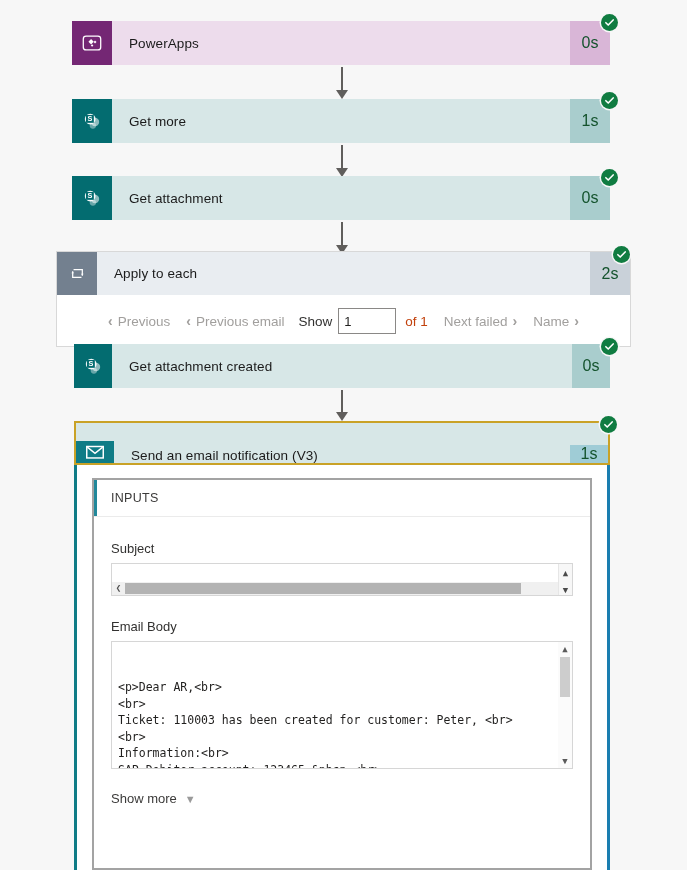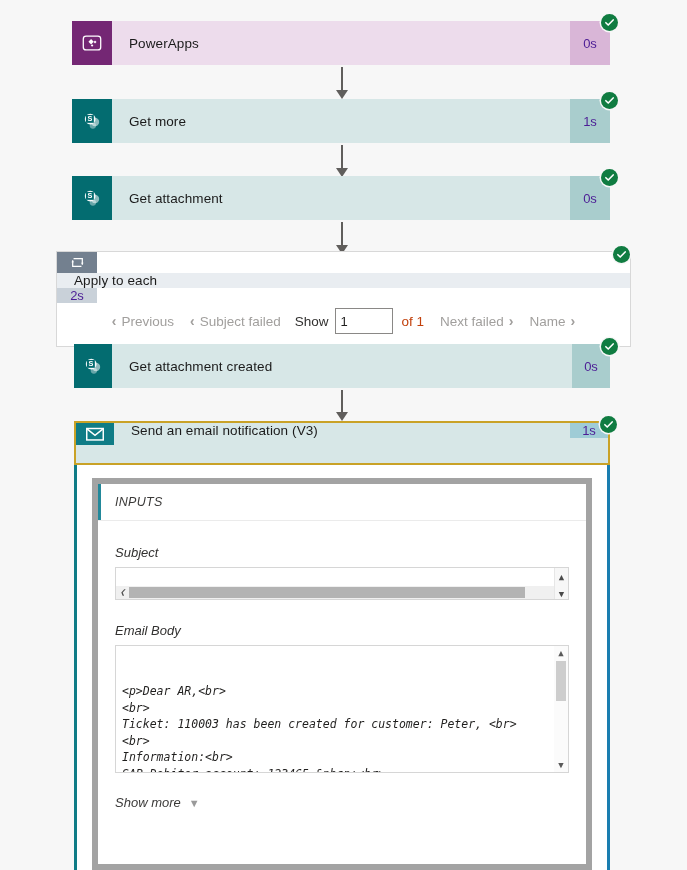--- a/index.html
+++ b/index.html
@@ -27,21 +27,21 @@
     flex: 1 1 auto;
     display: flex; align-items: center;
     padding-left: 17px;
     font-size: 13.5px;
     color: #1b1b1b;
     letter-spacing: .1px;
   }
   .card-dur {
     width: 40px; min-width: 40px;
     display: flex; align-items: center; justify-content: center;
-    font-size: 13px; color: #4c1d95;
+    font-size: 16px; color: #14532d;
   }
 
   
   .pa-icon { background: #742774; }
   .pa-body { background: #eddcec; }
   .pa-dur  { background: #d9b6d7; }
   
   .sp-icon { background: #036c70; }
   .sp-body { background: #d7e7e7; }
   .sp-dur  { background: #a9cdcd; }
@@ -118,42 +118,41 @@
     padding: 0 5px;
     outline: none;
   }
   .pg-of { color: #c2410c; padding: 0 8px 0 9px; white-space: nowrap; }
 
   
   #email-card {
     position: absolute;
     left: 74px; top: 421px;
     width: 536px; height: 44px;
-    display: flex; align-items: flex-start;
+    display: flex; align-items: flex-end;
     border: 2px solid #c9a227;
     background: #d7e7e7;
   }
   #email-card .card-icon { width: 38px; min-width: 38px; }
   #email-card .card-dur  { width: 38px; min-width: 38px; }
 
   #detail-panel {
     position: absolute;
     left: 74px; top: 465px;
     width: 536px; height: 405px;
     background: #ffffff;
     border-left: 3px solid #0f7c86;
     border-right: 3px solid #1a7eb0;
   }
   #inputs-wrap {
     position: absolute;
     left: 92px; top: 478px;
     width: 500px; height: 392px;
     background: #ffffff;
-    border: 6px solid #a3a3a3;
-    font-style: italic;
+    border: 2px solid #a3a3a3;
   }
   #inputs-header {
     height: 37px;
     border-bottom: 1px solid #ebebeb;
     display: flex; align-items: center;
     padding-left: 17px;
     font-size: 12.5px;
     color: #3b3a39;
     letter-spacing: .3px;
     position: relative;
@@ -343,21 +342,21 @@
     </svg>
   </div>
 
   <div class="connector" style="top:222px; height:32px;">
     <div class="stem" style="height:24px;"></div>
     <div class="head"></div>
   </div>
 
   <div id="scope-container"></div>
 
-  <div class="card" style="left:57px; top:252px; width:573px; height:49px;flex-direction:column;">
+  <div class="card" style="left:57px; top:252px; width:573px; height:43px;">
     <div class="card-icon lp-icon">
       <svg viewBox="0 0 24 24" width="21" height="21" aria-hidden="true">
         <path d="M6.5 9.5 V16.5 H16.5" fill="none" stroke="#ffffff" stroke-width="1.4"></path>
         <path d="M17.5 14.5 V7.5 H7.5" fill="none" stroke="#ffffff" stroke-width="1.4"></path>
         <path d="M6.5 9.8 L5 11.6 L8 11.6 Z" fill="#ffffff"></path>
         <path d="M17.5 14.2 L19 12.4 L16 12.4 Z" fill="#ffffff"></path>
       </svg>
     </div>
     <div class="card-body lp-body">Apply to each</div>
     <div class="card-dur lp-dur">2s</div>
@@ -368,21 +367,21 @@
     </svg>
   </div>
 
   <div id="scope-pager">
     <span class="pg-link">
       <span class="pg-chev">‹</span>
       <span>Previous</span>
     </span>
     <span class="pg-link">
       <span class="pg-chev">‹</span>
-      <span>Subject failed</span>
+      <span>Previous email</span>
     </span>
     <span class="pg-label">Show</span>
     <input class="pg-input" type="text" value="1" style="">
     <span class="pg-of">of 1</span>
     <span class="pg-link">
       <span>Next failed</span>
       <span class="pg-chev">›</span>
     </span>
     <span class="pg-link">
       <span>Name</span>

